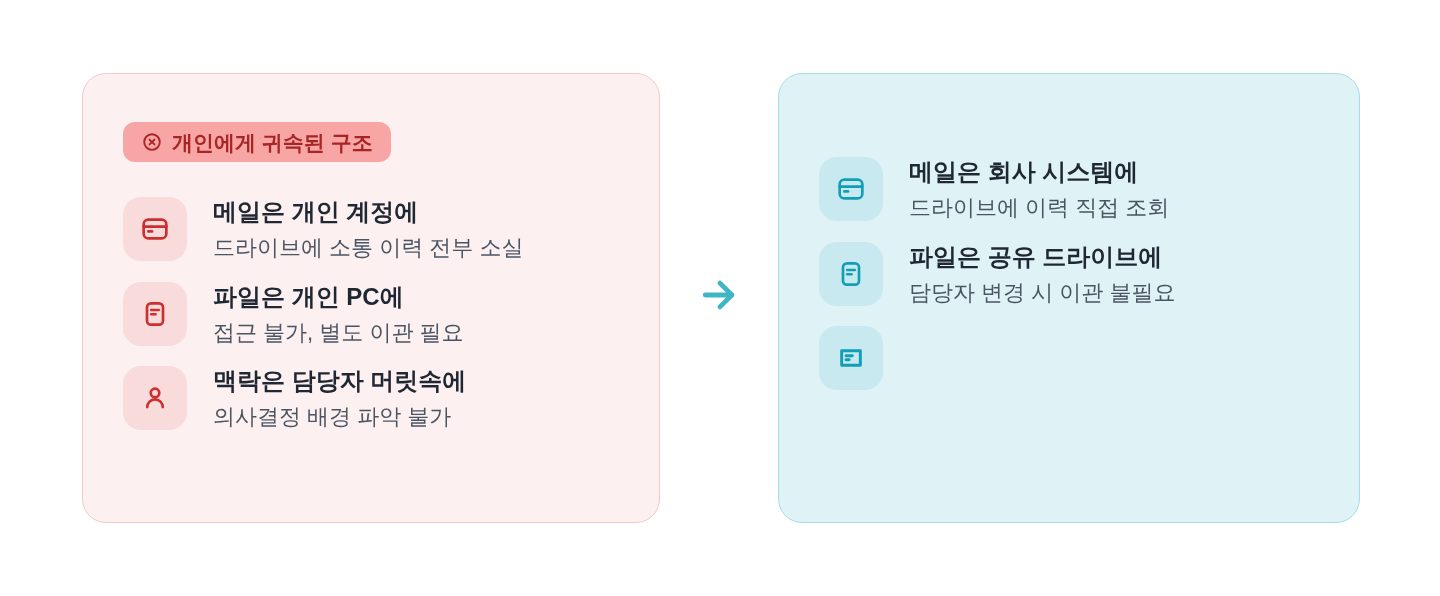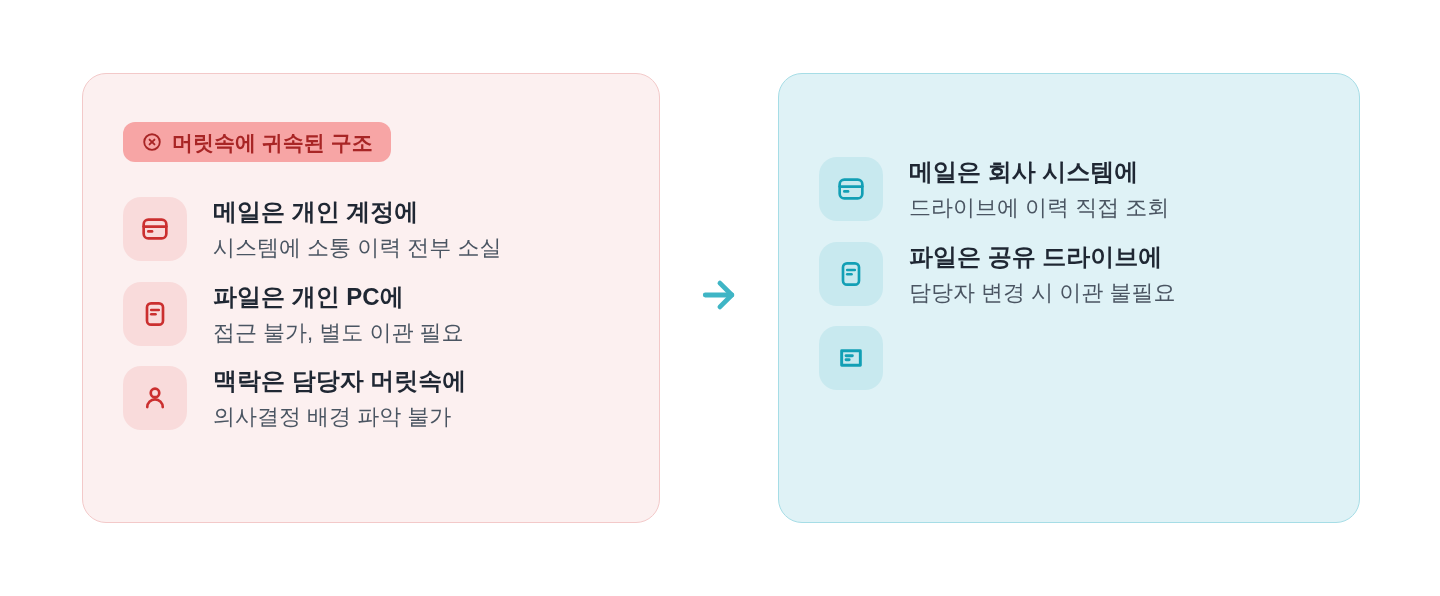--- a/index.html
+++ b/index.html
@@ -64,35 +64,35 @@
 
 <section class="panel panel-left">
   <div class="badge badge-left">
     <span class="badge-icon">
       <svg width="22" height="22" viewBox="0 0 24 24" fill="none" stroke="currentColor" stroke-width="2" stroke-linecap="round" stroke-linejoin="round">
         <circle cx="12" cy="12" r="8.5"></circle>
         <line x1="9.3" y1="9.3" x2="14.7" y2="14.7"></line>
         <line x1="14.7" y1="9.3" x2="9.3" y2="14.7"></line>
       </svg>
     </span>
-    <span class="badge-label">머릿속에 귀속된 구조</span>
+    <span class="badge-label">개인에게 귀속된 구조</span>
   </div>
 
   <div class="items">
     <div class="item">
       <div class="icon-tile tile-left">
         <svg width="32" height="32" viewBox="0 0 24 24" fill="none" stroke="currentColor" stroke-width="2" stroke-linecap="round" stroke-linejoin="round">
           <rect x="3.5" y="5" width="17" height="14" rx="3.5"></rect>
           <line x1="3.5" y1="10.2" x2="20.5" y2="10.2"></line>
           <line x1="7" y1="13.8" x2="9.8" y2="13.8"></line>
         </svg>
       </div>
       <div class="item-text">
         <div class="item-title">메일은 개인 계정에</div>
-        <div class="item-subtitle">시스템에 소통 이력 전부 소실</div>
+        <div class="item-subtitle">드라이브에 소통 이력 전부 소실</div>
       </div>
     </div>
 
     <div class="item">
       <div class="icon-tile tile-left">
         <svg width="32" height="32" viewBox="0 0 24 24" fill="none" stroke="currentColor" stroke-width="2" stroke-linecap="round" stroke-linejoin="round">
           <rect x="6" y="4" width="12" height="16" rx="3"></rect>
           <line x1="9.2" y1="9" x2="14.8" y2="9"></line>
           <line x1="9.2" y1="12.2" x2="12.4" y2="12.2"></line>
         </svg>

